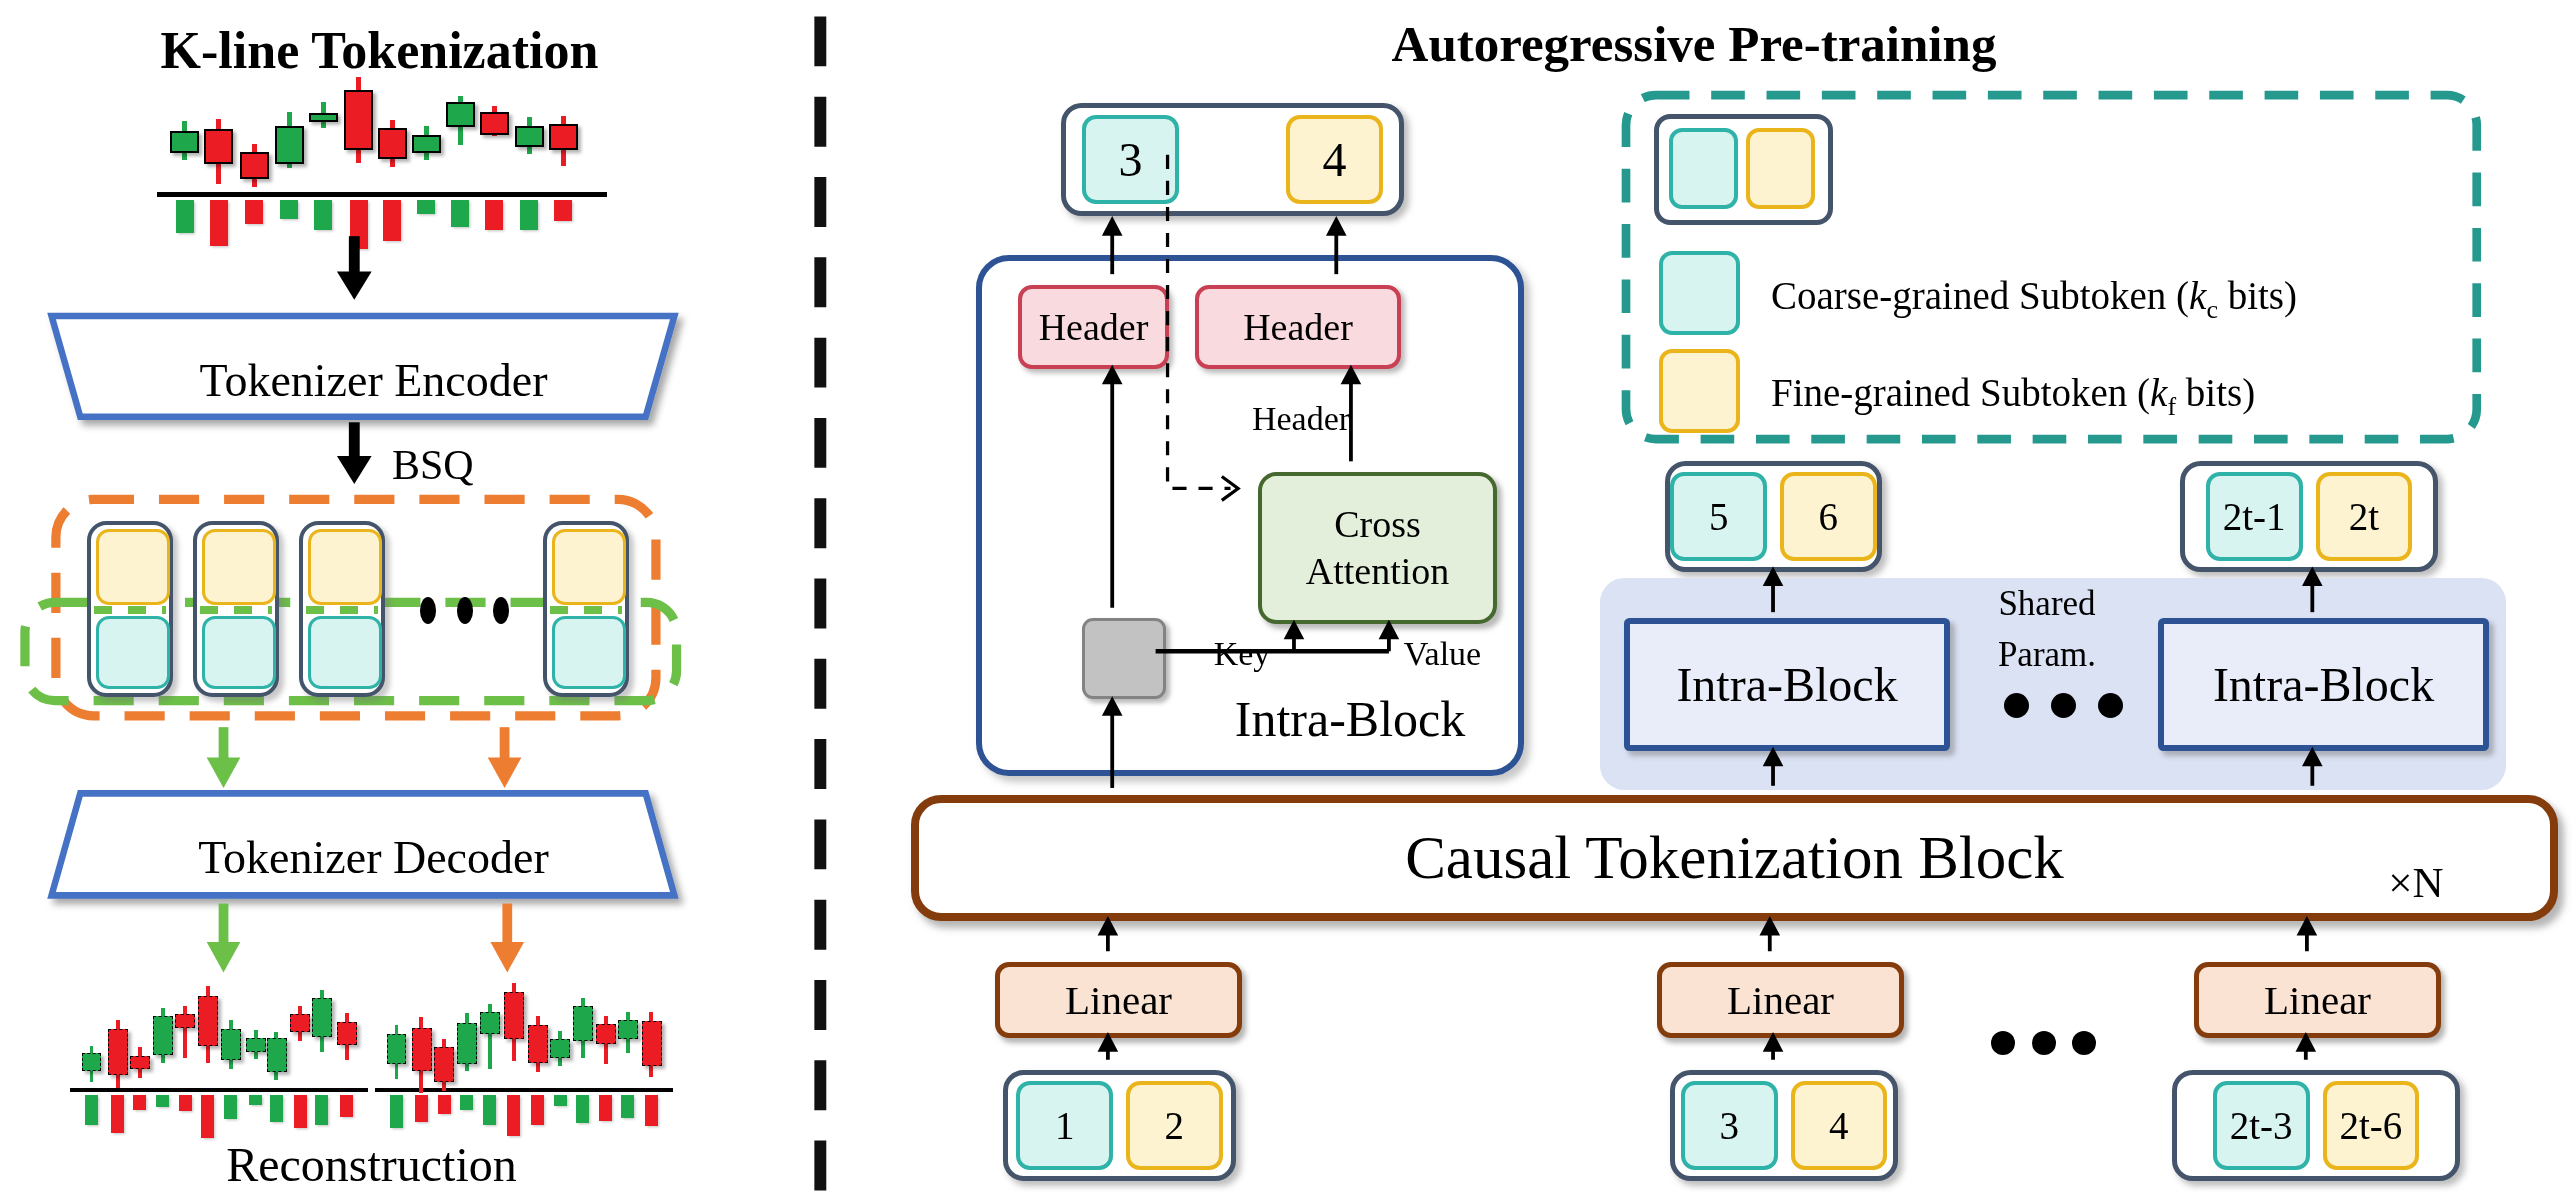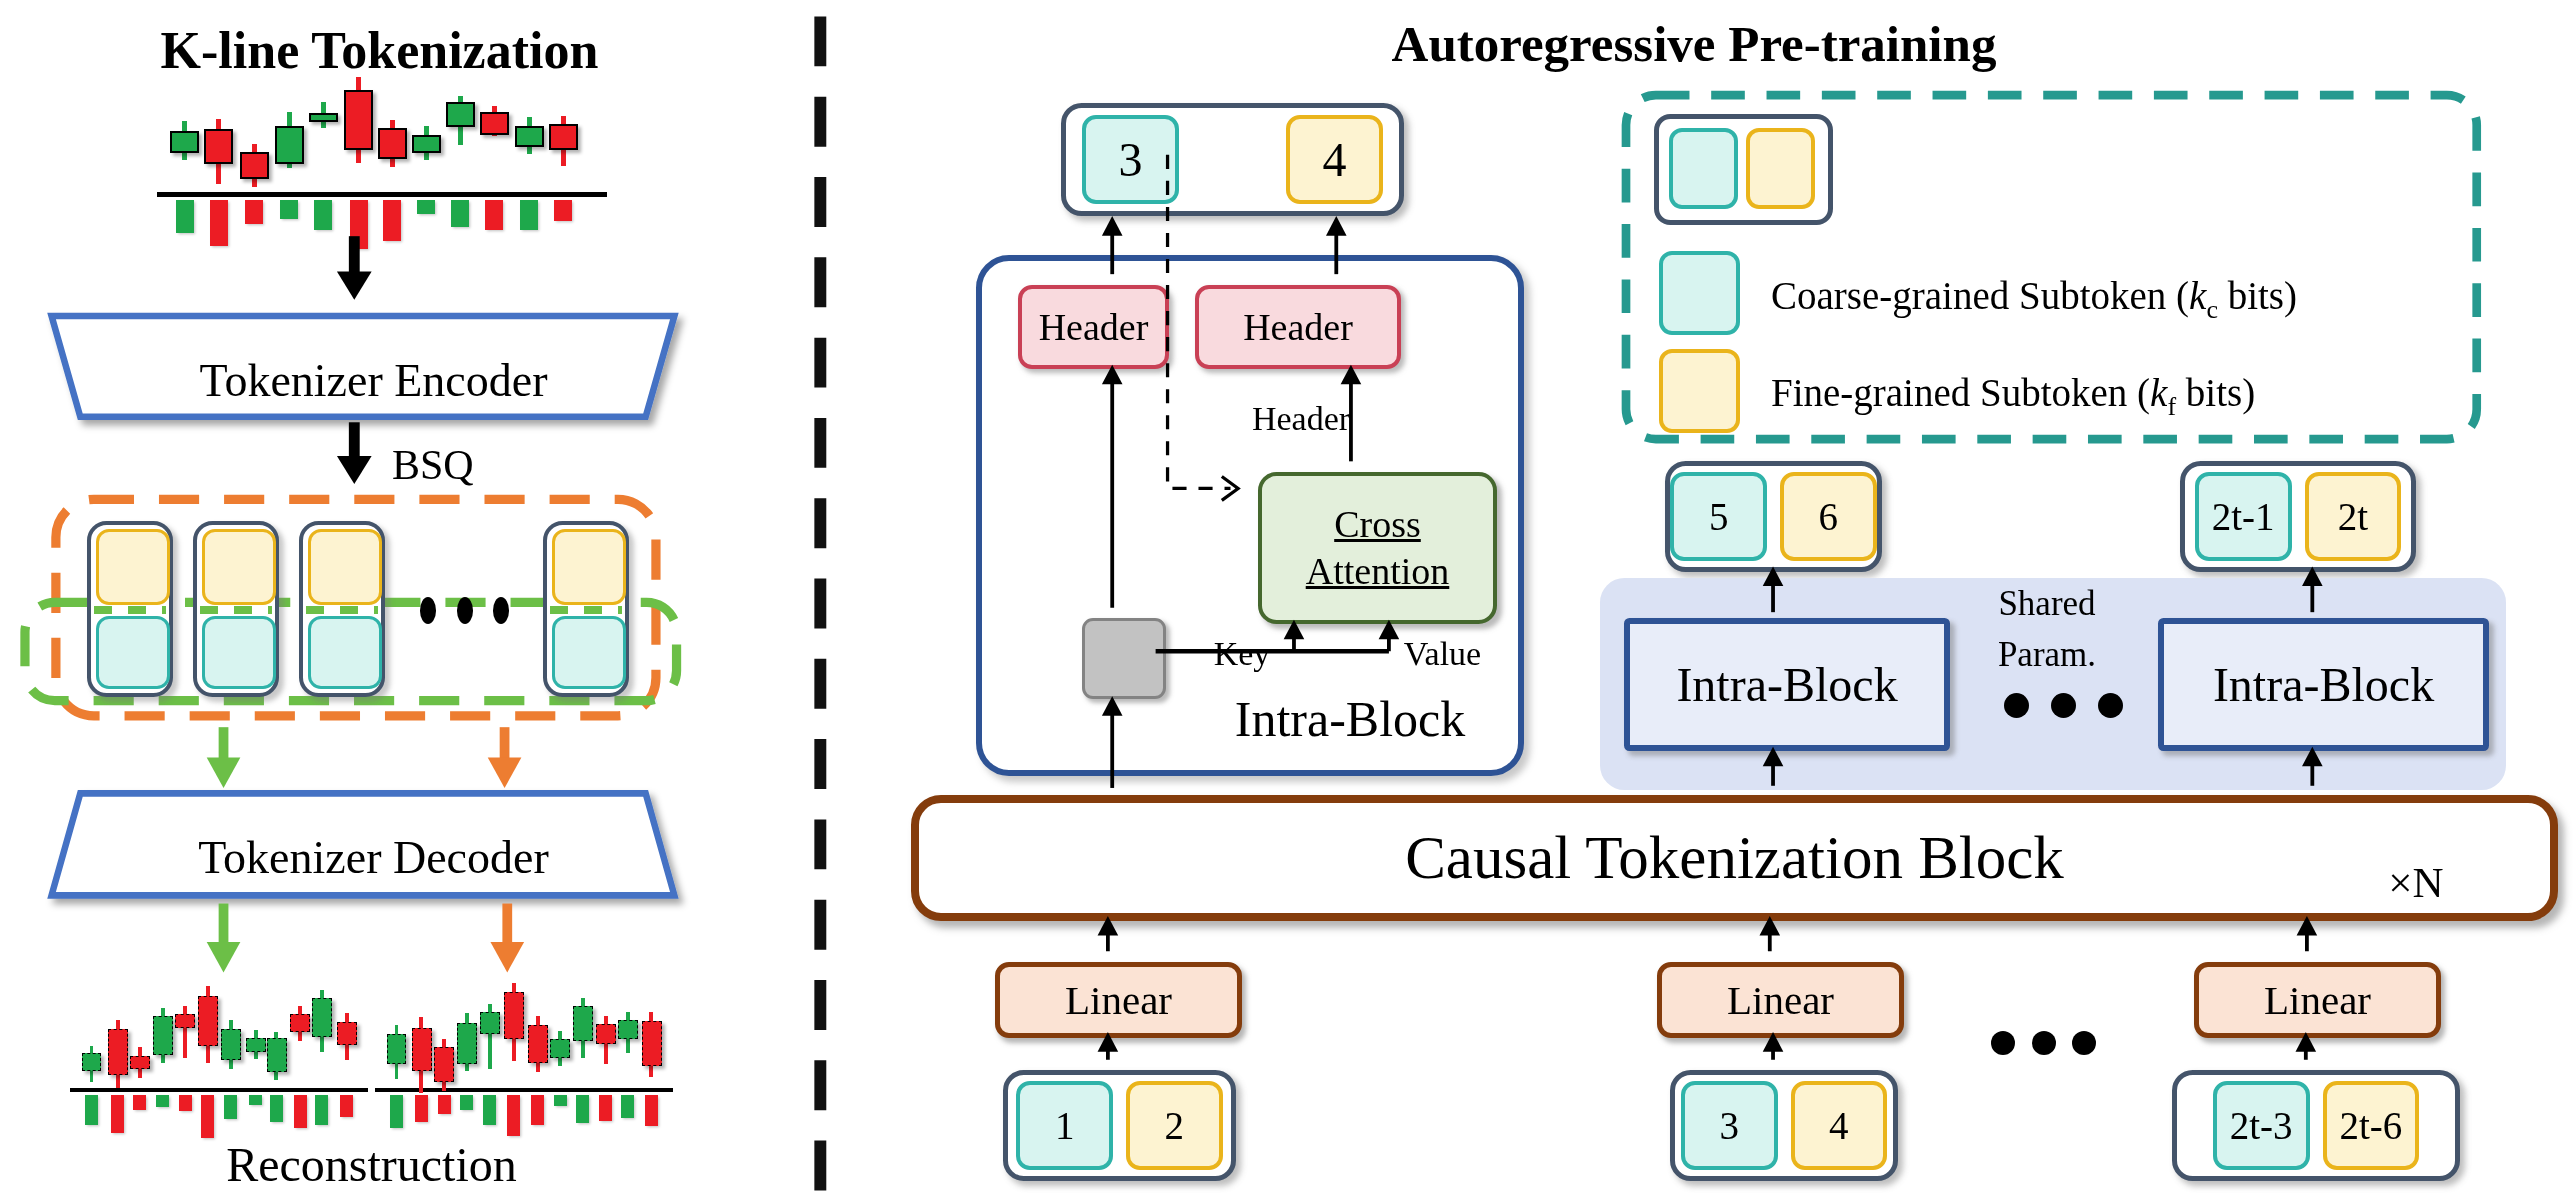--- a/index.html
+++ b/index.html
@@ -125,21 +125,21 @@
   <div class="abs token-box spread" style="left:1051px;top:95px;width:343px;height:113px;">
     <div class="subtoken coarse">3</div>
     <div class="subtoken fine">4</div>
   </div>
 
   <div class="abs intra-container" style="left:966px;top:247px;width:548px;height:521px;"></div>
 
   <div class="abs ctr header-box" style="left:1008px;top:277px;width:151px;height:84px;">Header</div>
   <div class="abs ctr header-box" style="left:1185px;top:277px;width:206px;height:84px;">Header</div>
 
-  <div class="abs ctr cross-box" style="left:1248px;top:464px;width:239px;height:152px;padding:0 33px;text-decoration:underline;">Cross Attention</div>
+  <div class="abs ctr cross-box" style="left:1248px;top:464px;width:239px;height:152px;padding:0 33px;">Cross Attention</div>
 
   <div class="abs ctr small-lbl" style="left:1223px;top:388px;width:136px;height:46px;">Header</div>
   <div class="abs ctr small-lbl" style="left:1183px;top:624px;width:98px;height:43px;">Key</div>
   <div class="abs ctr small-lbl" style="left:1373px;top:624px;width:119px;height:43px;">Value</div>
 
   <div class="abs gray-box" style="left:1072px;top:610px;width:84px;height:81px;"></div>
 
   <div class="abs ctr" style="left:1188px;top:681px;width:304px;height:60px;font-size:50px;">Intra-Block</div>
 
   <div class="legend-icon" style="left:1644px;top:106px;width:179px;height:111px;background:#fff;border:5.4px solid #44546a;border-radius:16.3px;"></div>
@@ -153,21 +153,21 @@
 
   <div class="legend-icon" style="left:1649px;top:341px;width:81px;height:84px;background:#fdf3d1;border:4.3px solid #eab41b;"></div>
   <div class="abs legend-text" style="left:1761px;top:362px;">
     <span>Fine-grained Subtoken (</span><i>k</i><sub>f</sub><span> bits)</span>
   </div>
 
   <div class="abs token-box" style="left:1655px;top:453px;width:217px;height:111px;">
     <div class="subtoken coarse">5</div>
     <div class="subtoken fine">6</div>
   </div>
-  <div class="abs token-box" style="left:2170px;top:453px;width:236px;height:111px;">
+  <div class="abs token-box" style="left:2170px;top:453px;width:258px;height:111px;">
     <div class="subtoken coarse">2t-1</div>
     <div class="subtoken fine">2t</div>
   </div>
 
   <div class="abs lavender" style="left:1590px;top:570px;width:906px;height:212px;"></div>
   <div class="abs ctr ib-box" style="left:1614px;top:610px;width:326px;height:133px;">Intra-Block</div>
   <div class="abs ctr ib-box" style="left:2148px;top:610px;width:331px;height:133px;">Intra-Block</div>
 
   <div class="abs ctr" style="left:1953px;top:577px;width:168px;height:38px;font-size:35px;">Shared</div>
   <div class="abs ctr" style="left:1953px;top:628px;width:168px;height:38px;font-size:35px;">Param.</div>

